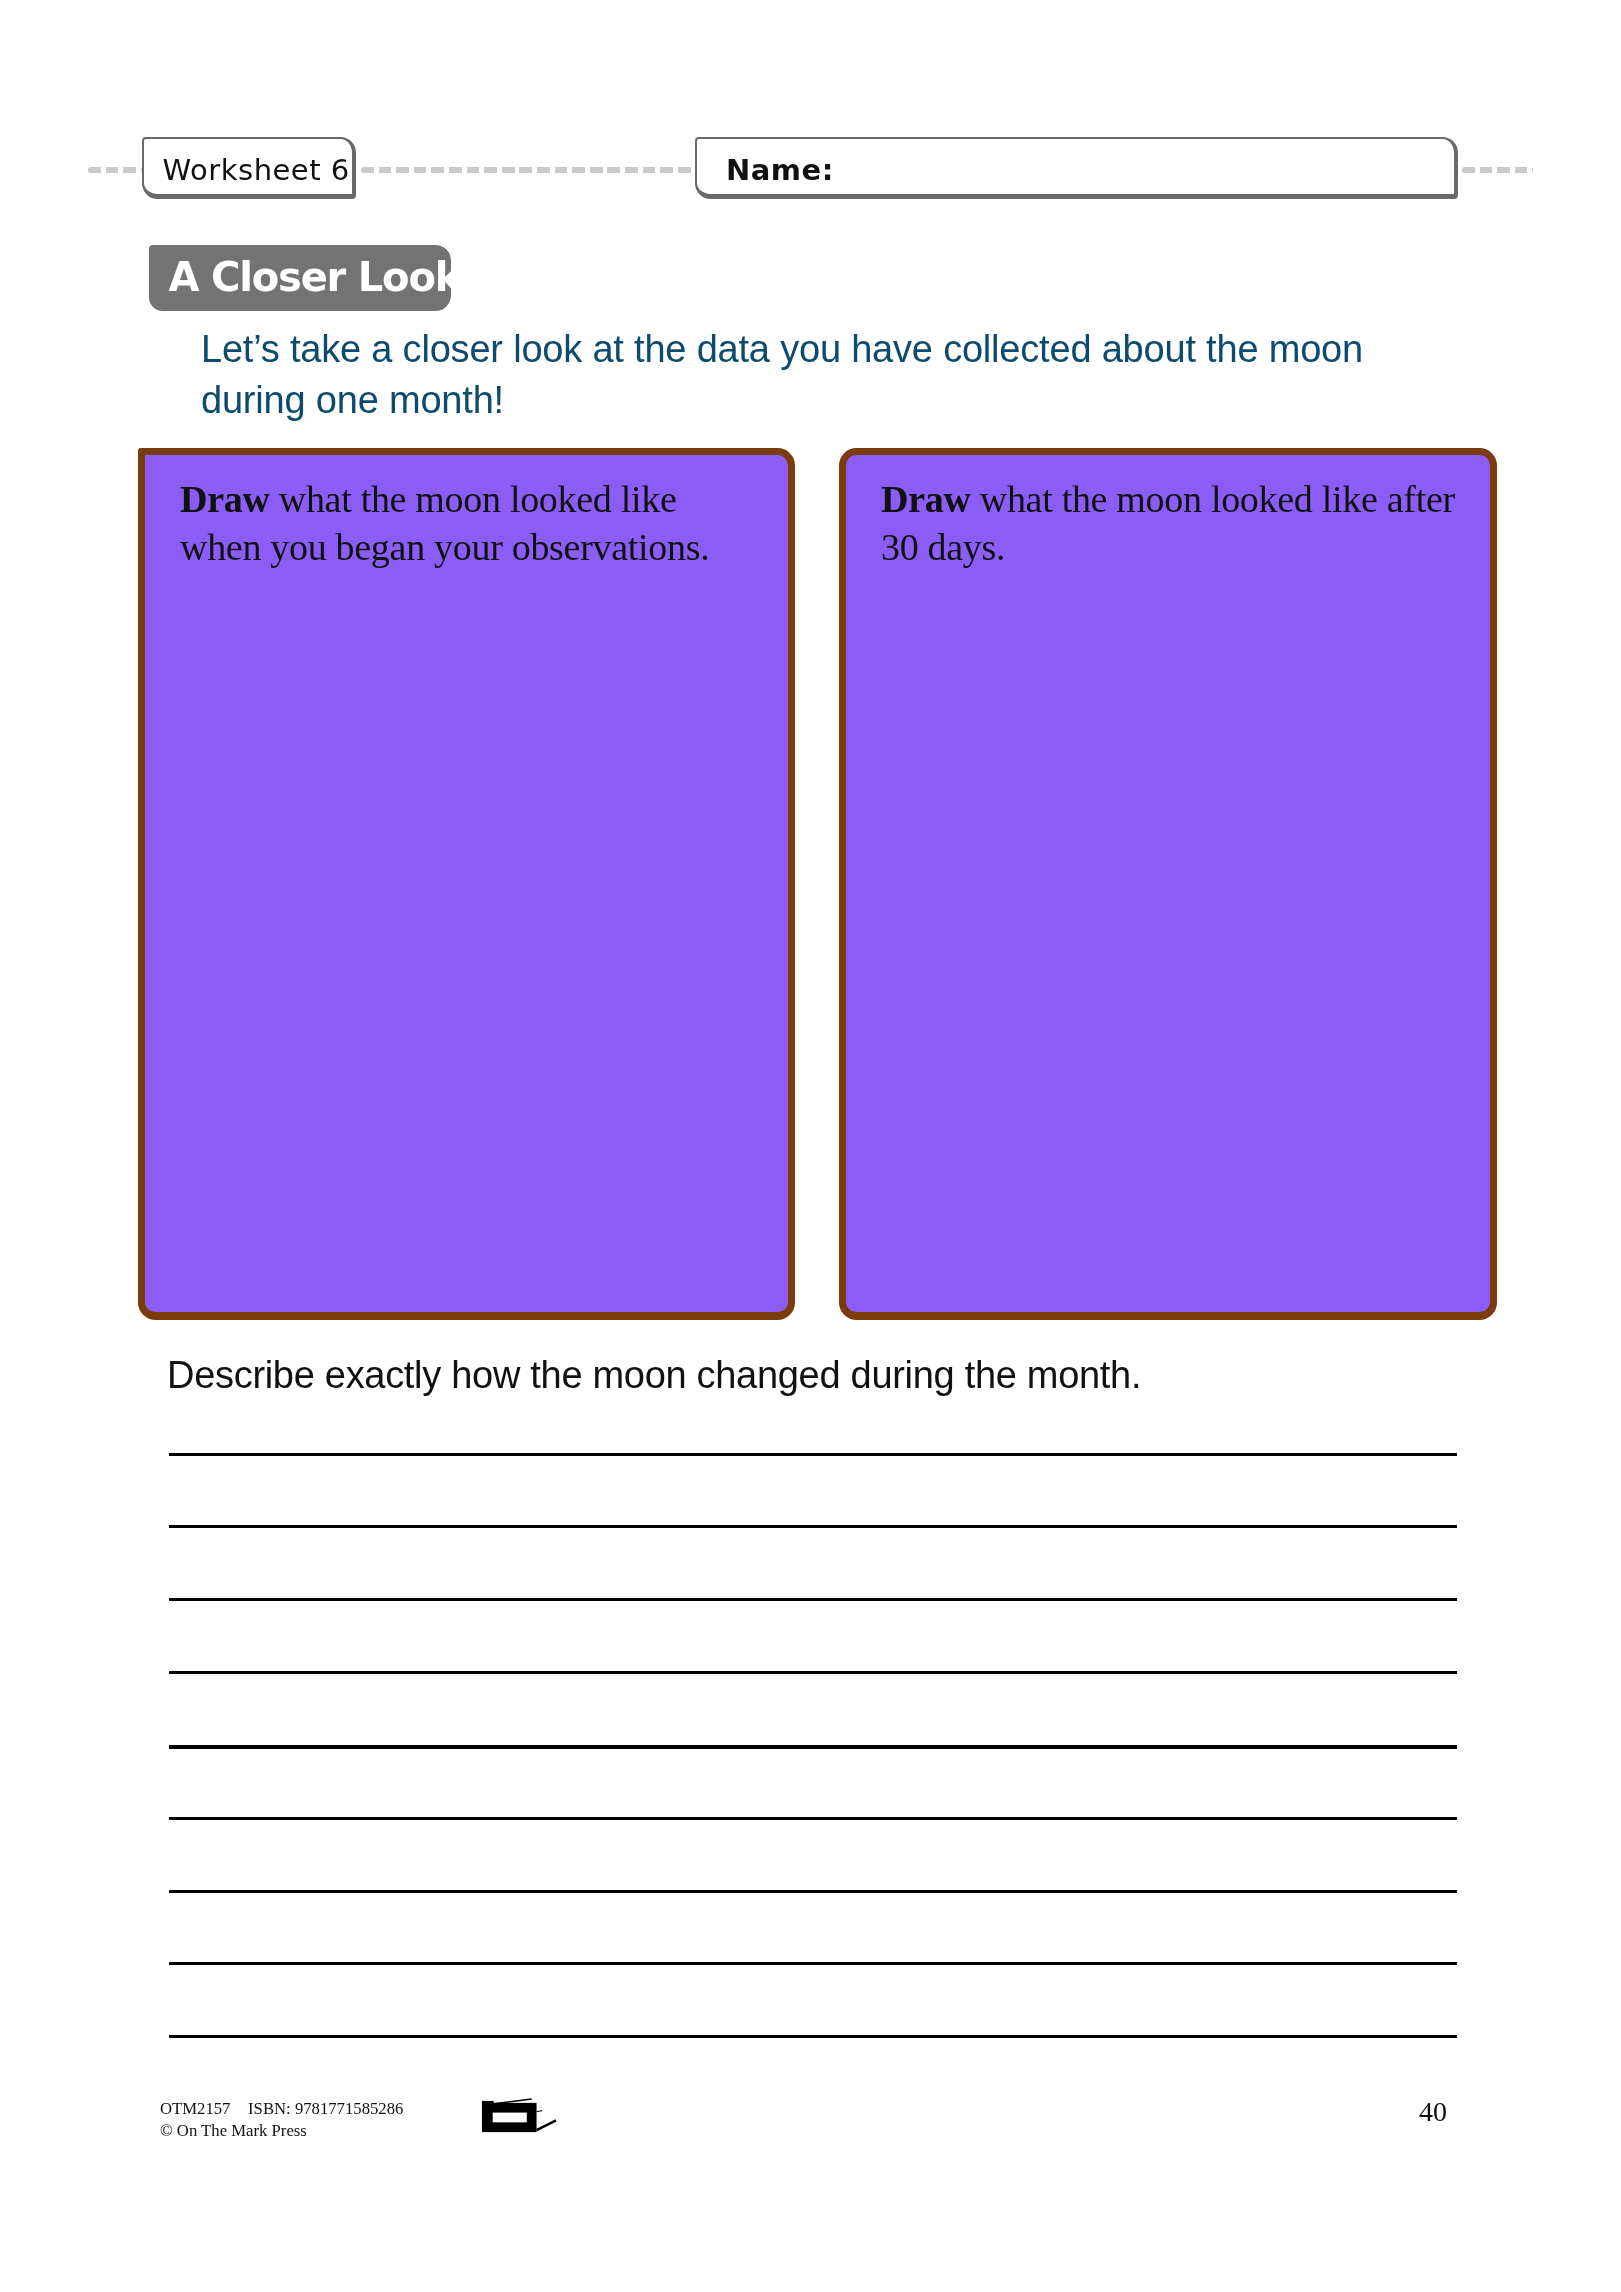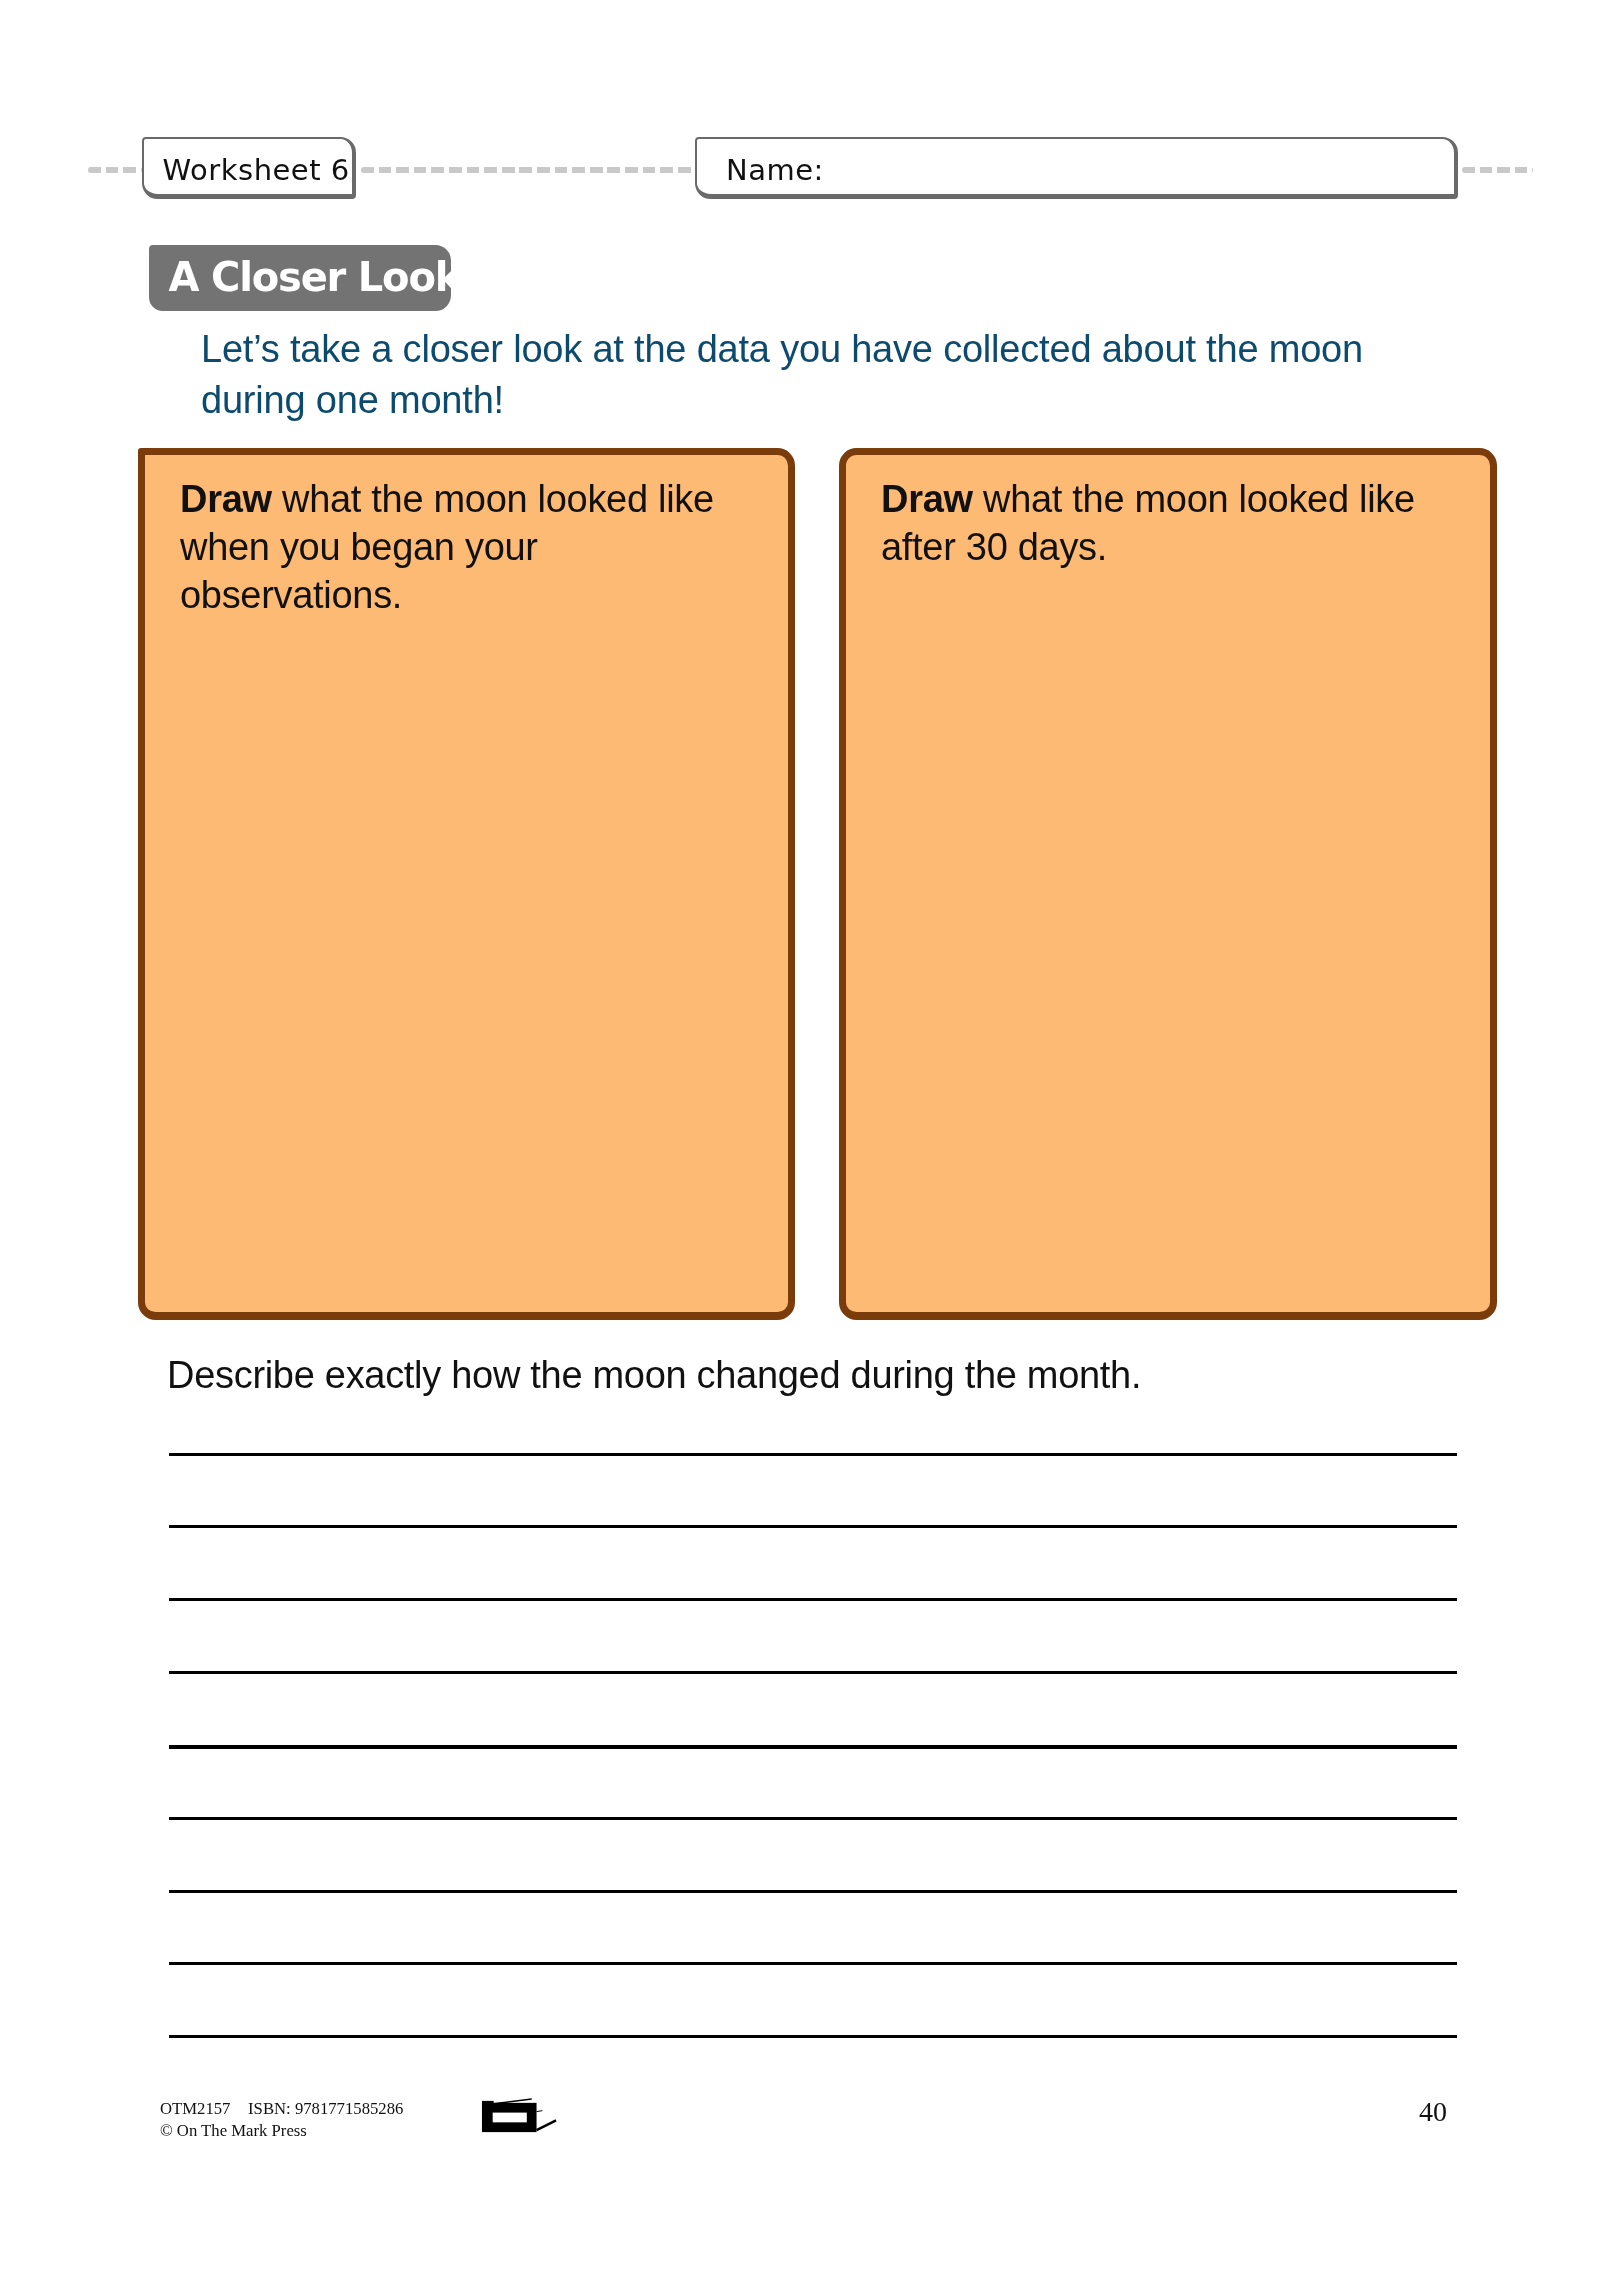--- a/index.html
+++ b/index.html
@@ -83,24 +83,25 @@
       color: #0c4a6e;
       letter-spacing: -0.2px;
       margin-left: 32px;
     }
 
     
     .panel {
       position: absolute;
       top: 448px;
       height: 857px;
-      background: #fdba74;
+      background: #8b5cf6;
       border: 7.8px solid #7a3c0a;
       border-bottom-width: 8.8px;
       box-sizing: content-box;
+      font-family: Liberation Serif, serif;
     }
     .panel-left {
       left: 138px;
       width: 643px;
       border-radius: 2.9px 17.6px 17.6px 17.6px;
     }
     .panel-right {
       left: 803px;
       width: 644px;
       border-radius: 17.6px 17.6px 17.6px 17.6px;
@@ -171,21 +172,21 @@
 
 <div class="dash-rule" style="left:88px; width:54px;"></div>
 <div class="dash-rule" style="left:361px; width:333px;"></div>
 <div class="dash-rule" style="left:1462px; width:71px;"></div>
 
 <div class="header-box" style="left:142px; width:208px;">
   <span class="header-label" style="left:18.6px;">Worksheet 6</span>
 </div>
 
 <div class="header-box" style="left:695px; width:757px;">
-  <span class="header-label" style="left:29px;">Name:</span>
+  <span class="header-label" style="left:29px;font-weight:bold;">Name:</span>
   <span class="header-label" style="left:137px;"></span>
 </div>
 
 <div class="title-box">
   <span class="title-text">A Closer Look!</span>
 </div>
 
 <div class="intro">Let’s take a closer look at the data you have collected about the moon during one month!</div>
 
 <div class="panel panel-left">

